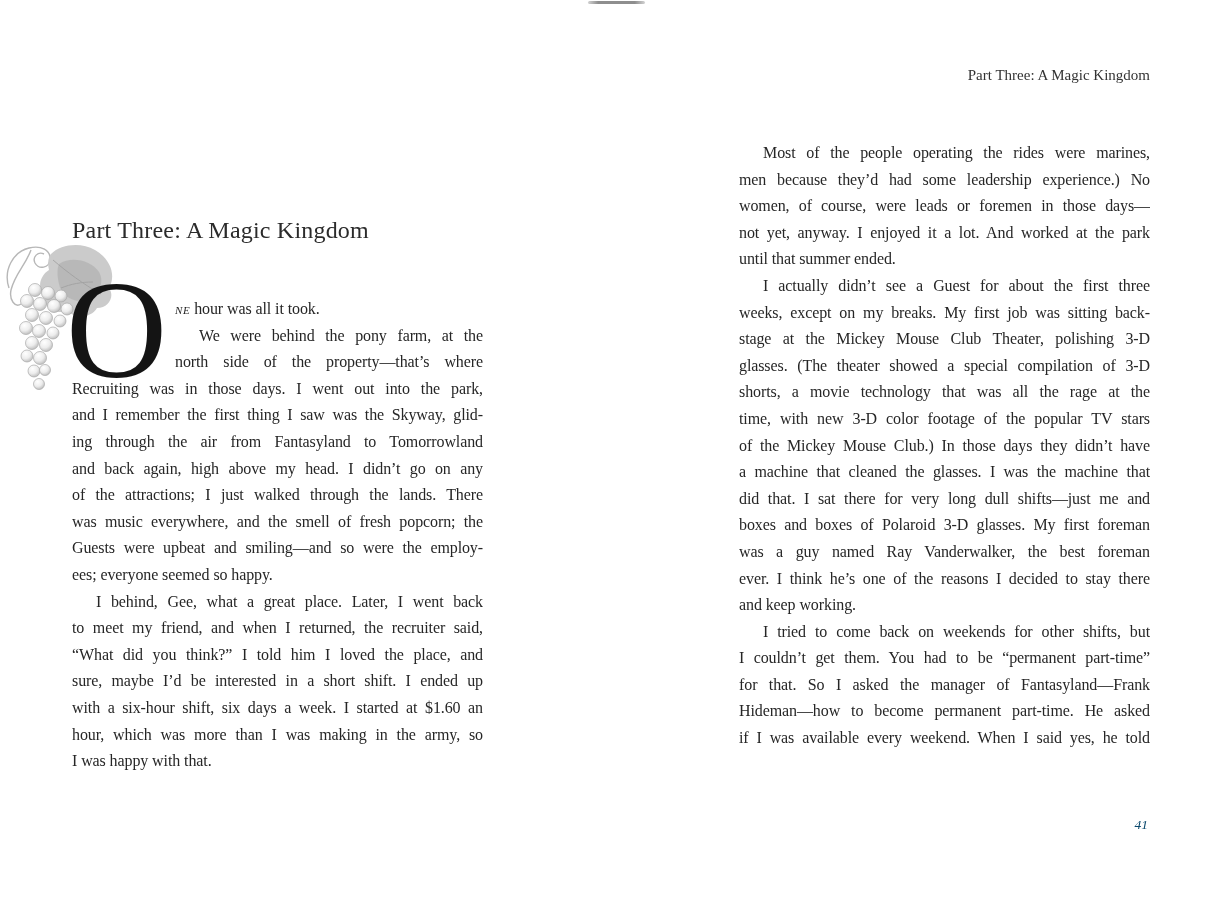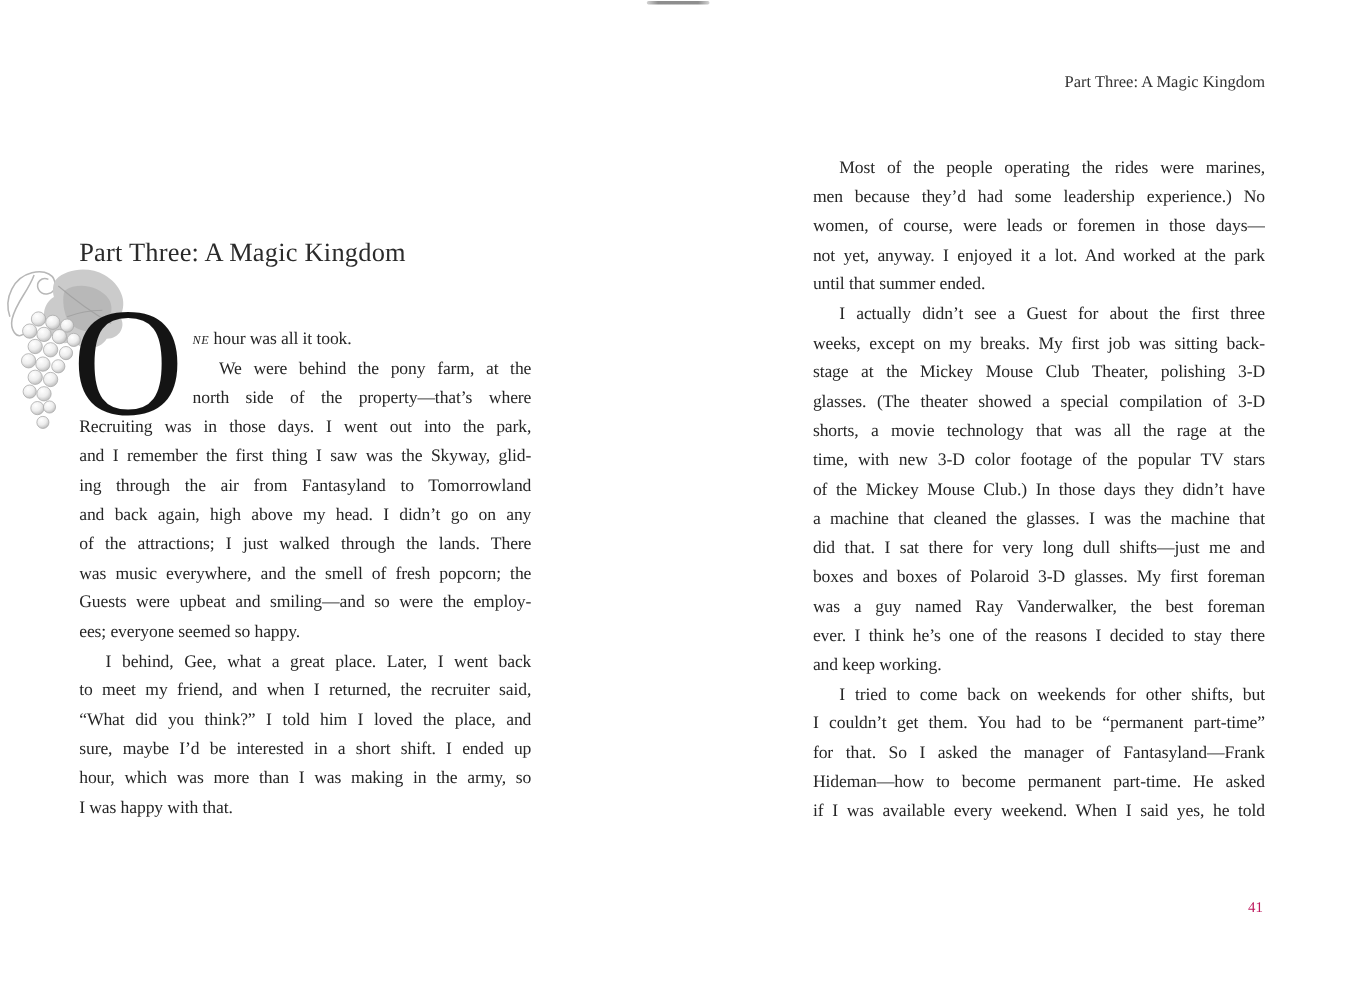--- a/index.html
+++ b/index.html
@@ -11,21 +11,21 @@
               background:linear-gradient(90deg,#d3d3d3,#8e8e8e 18%,#8e8e8e 82%,#d3d3d3);}
 
   .page{position:absolute;top:0;width:411px;height:900px;}
   .left-page{left:72px;}
   .right-page{left:739px;}
 
   .chapter-title{position:absolute;left:0;top:215px;margin:0;font-size:24px;line-height:30px;
                  font-weight:400;color:#2b2b2b;letter-spacing:.2px;white-space:nowrap;}
   .running-header{position:absolute;right:0;top:65px;font-size:15px;line-height:20px;
                   color:#333333;white-space:nowrap;}
-  .folio{position:absolute;right:2px;top:817px;font-size:13.5px;color:#be185d;}
+  .folio{position:absolute;right:2px;top:817px;font-size:13.5px;font-style:italic;color:#0c4a6e;}
 
   .body-text{position:absolute;left:0;width:411px;color:#262626;}
   .left-body{top:296px;}
   .right-body{top:140px;}
 
   .para{margin:0;}
   .line{font-size:16px;line-height:26.6px;height:26.6px;overflow:hidden;
         text-align:justify;text-align-last:justify;letter-spacing:-.1px;}
   .line.end{text-align-last:left;}
   .line.ind{text-indent:24px;}
@@ -109,20 +109,21 @@
             <div class="line"><span>of the attractions; I just walked through the lands. There</span></div>
             <div class="line"><span>was music everywhere, and the smell of fresh popcorn; the</span></div>
             <div class="line"><span>Guests were upbeat and smiling—and so were the employ-</span></div>
             <div class="line end"><span>ees; everyone seemed so happy.</span></div>
           </div>
           <div class="para">
             <div class="line ind"><span>I behind, </span><span class="it">Gee, what a great place.</span><span> Later, I went back</span></div>
             <div class="line"><span>to meet my friend, and when I returned, the recruiter said,</span></div>
             <div class="line"><span>“What did you think?” I told him I loved the place, and</span></div>
             <div class="line"><span>sure, maybe I’d be interested in a short shift. I ended up</span></div>
+            <div class="line"><span>with a six-hour shift, six days a week. I started at $1.60 an</span></div>
             <div class="line"><span>hour, which was more than I was making in the army, so</span></div>
             <div class="line end"><span>I was happy with that.</span></div>
           </div>
         </div>
     </div>
   </div>
 
   <div class="page right-page">
     <div class="running-header"><span class="it">Part Three:</span><span> A Magic Kingdom</span></div>
 

